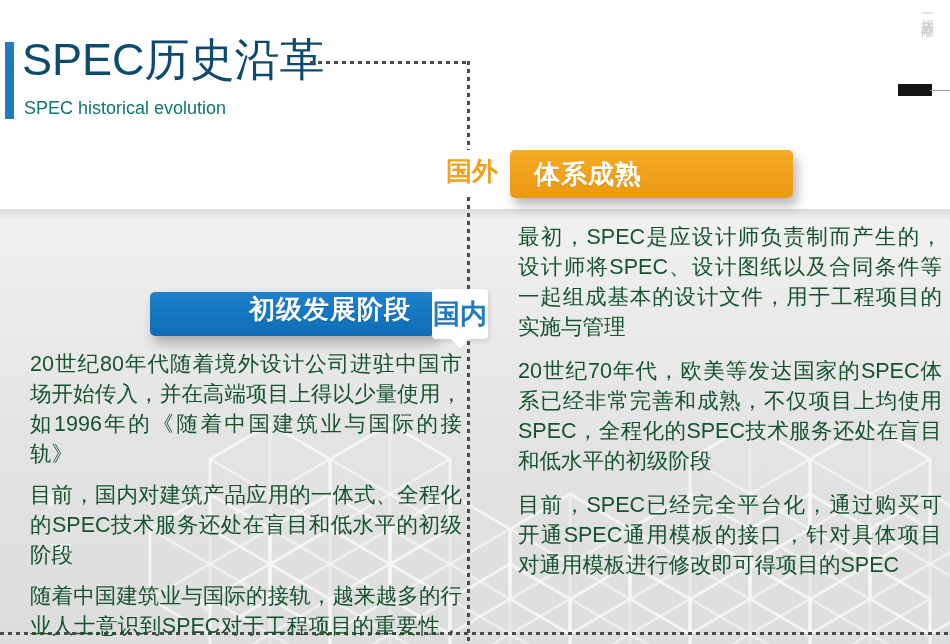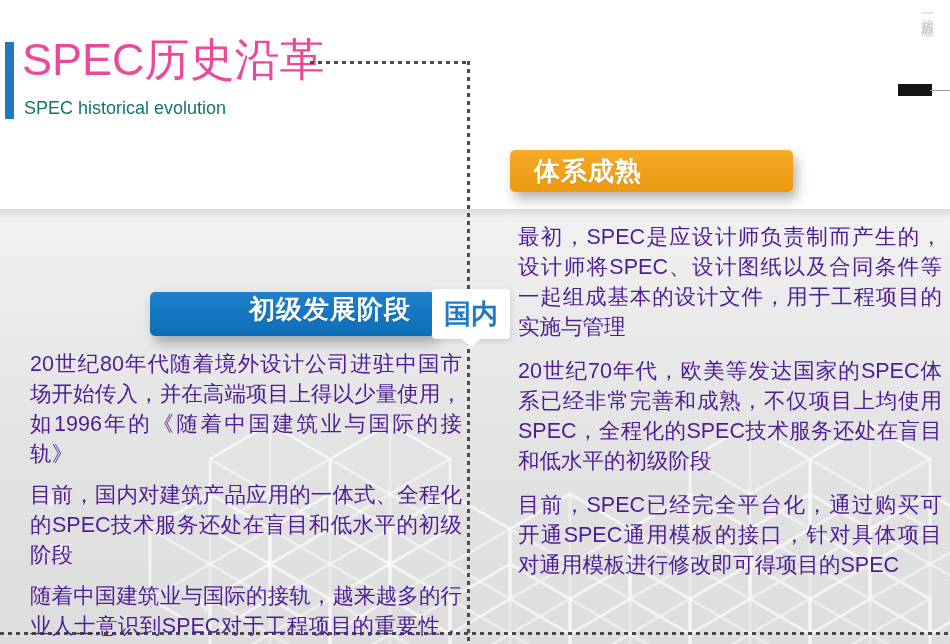--- a/index.html
+++ b/index.html
@@ -56,21 +56,21 @@
     width: 9px;
     height: 77px;
     background: #1F7AC0;
   }
   .title-main {
     position: absolute;
     left: 22px;
     top: 33px;
     font-size: 45px;
     line-height: 54px;
-    color: #ec4899;
+    color: #0c4a6e;
     letter-spacing: 0px;
     white-space: nowrap;
     font-weight: 400;
   }
   .title-sub {
     position: absolute;
     left: 24px;
     top: 96px;
     font-size: 18px;
     line-height: 24px;
@@ -156,21 +156,21 @@
     font-size: 26px;
     font-weight: bold;
     color: #F0A21C;
     z-index: 4;
   }
   .banner-orange {
     position: absolute;
     left: 510px;
     top: 150px;
     width: 283px;
-    height: 42px;
+    height: 48px;
     background: linear-gradient(to bottom, #F5AC27 0%, #F0A01A 55%, #EC9A12 100%);
     border-radius: 5px;
     box-shadow: 4px 7px 12px rgba(90,90,90,0.45);
     display: flex;
     align-items: center;
     z-index: 3;
     text-align: center;
   }
   .banner-orange-text {
     color: #ffffff;
@@ -200,21 +200,21 @@
     font-size: 26px;
     font-weight: bold;
     margin-right: 24px;
     letter-spacing: 1px;
     text-shadow: 0 1px 1px rgba(0,60,110,0.35);
   }
   .banner-blue-label {
     position: absolute;
     left: 432px;
     top: 289px;
-    width: 78px;
+    width: 56px;
     height: 50px;
     background: #ffffff;
     border-radius: 4px;
     display: flex;
     align-items: center;
     justify-content: center;
     font-size: 27px;
     font-weight: bold;
     color: #1F7AC0;
     z-index: 4;
@@ -229,21 +229,21 @@
     width: 0;
     height: 0;
     border-left: 9px solid transparent;
     border-right: 9px solid transparent;
     border-top: 9px solid #ffffff;
   }
 
   
   .col {
     position: absolute;
-    color: #4c1d95;
+    color: #14532d;
   }
   .col-left {
     left: 30px;
     top: 349px;
     width: 432px;
   }
   .col-right {
     left: 518px;
     top: 222px;
     width: 424px;
@@ -305,20 +305,21 @@
   <div class="title-sub">SPEC historical evolution</div>
 
   <div class="corner-tagline">一切高标准</div>
   <div class="corner-bar"></div>
   <div class="corner-line"></div>
 
   <div class="dot-h-top"></div>
   <div class="dot-v-main"></div>
   <div class="dot-h-bottom"></div>
 
+  <div class="banner-orange-label">国外</div>
   <div class="banner-orange">
     <span class="banner-orange-text">体系成熟</span>
   </div>
 
   <div class="banner-blue">
     <span class="banner-blue-text">初级发展阶段</span>
   </div>
   <div class="banner-blue-label">国内</div>
 
   <div class="col col-left">

